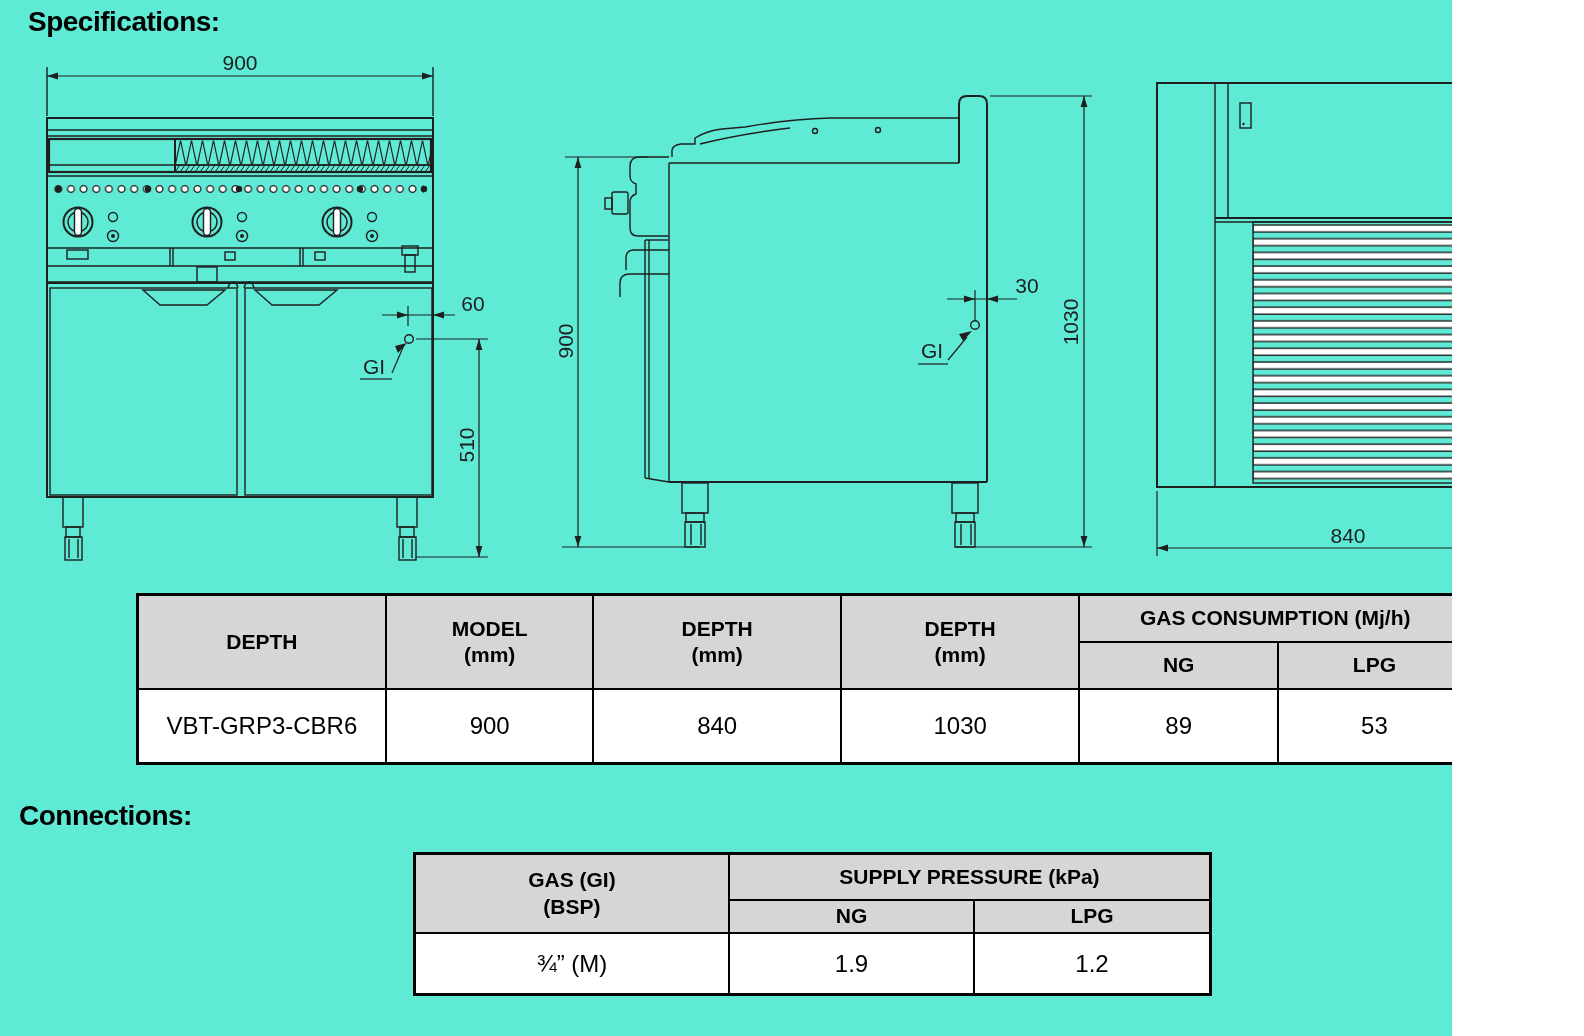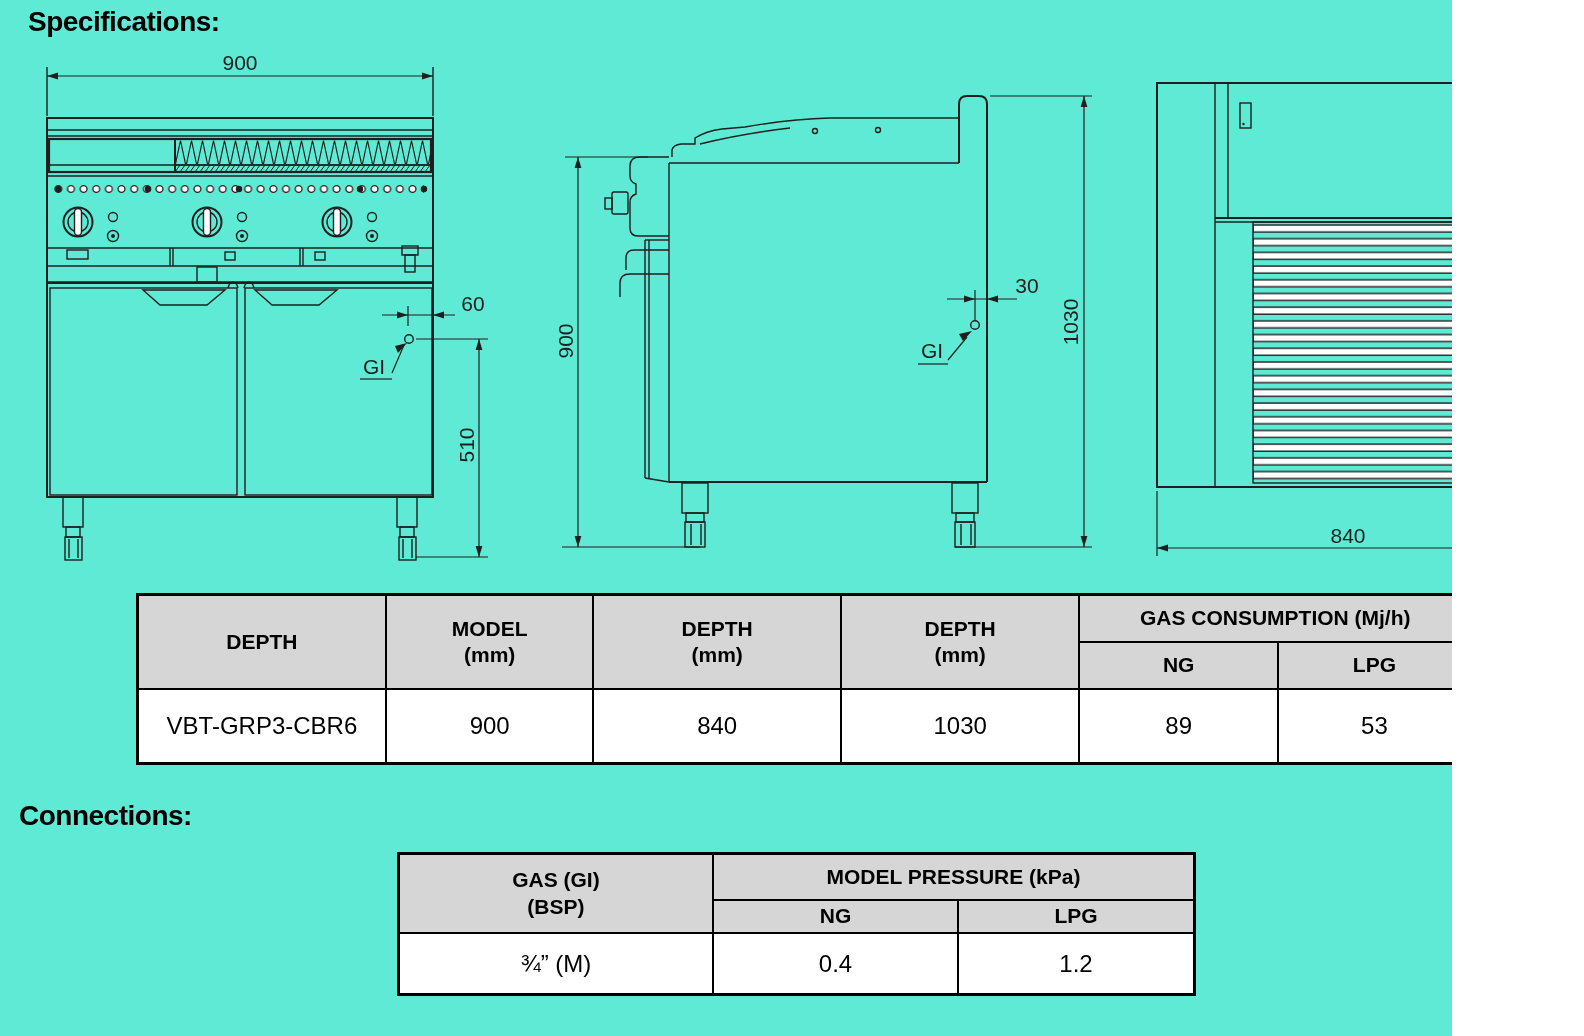--- a/index.html
+++ b/index.html
@@ -5,21 +5,21 @@
   html,body{margin:0;padding:0;background:#fff;}
   #page{position:relative;width:1452px;height:1036px;background:#5eead4;overflow:hidden;
         font-family:"Liberation Sans",sans-serif;color:#000;}
   .heading{position:absolute;font-weight:bold;font-size:28px;letter-spacing:-0.5px;color:#000;margin:0;}
   #spec-heading{left:28px;top:6px;}
   #conn-heading{left:19px;top:800px;}
   #drawings{position:absolute;left:0;top:0;}
   svg text{font-family:"Liberation Sans",sans-serif;font-size:21px;fill:#1f1f1f;stroke:none;}
   table{border-collapse:collapse;table-layout:fixed;position:absolute;background:#fff;}
   #spec-table{left:136px;top:593px;width:1337px;}
-  #conn-table{left:397px;top:852px;width:799px;}
+  #conn-table{left:413px;top:852px;width:799px;}
   th,td{border:2px solid #000;text-align:center;vertical-align:middle;padding:0;}
   #spec-table{border:3px solid #000;}
   #conn-table{border:3px solid #000;}
   th{background:#d6d6d6;font-weight:bold;font-size:21px;line-height:1.25;}
   td{font-size:24px;font-weight:normal;}
   #spec-table tr.h1 th{height:45px;}
   #spec-table tr.h2 th{height:45px;}
   #spec-table tr.datarow td{height:72px;}
   #conn-table tr.h1 th{height:44px;}
   #conn-table tr.h2 th{height:31px;}
@@ -325,27 +325,27 @@
 
   <table id="conn-table">
     <colgroup>
       <col style="width:39.5%">
         <col style="width:30.8%">
         <col style="width:29.7%">
     </colgroup>
     <tbody>
         <tr class="h1">
       <th rowspan="2"><span>GAS (GI)</span><br><span>(BSP)</span></th>
-      <th colspan="2">MODEL PRESSURE (kPa)</th>
+      <th colspan="2">SUPPLY PRESSURE (kPa)</th>
     </tr>
     <tr class="h2">
       <th>NG</th>
       <th>LPG</th>
     </tr>
     <tr class="datarow">
       <td>¾” (M)</td>
-      <td>0.4</td>
+      <td>1.9</td>
       <td>1.2</td>
     </tr>
   </tbody>
     </table>
 
 </div>
 
 </body></html>

